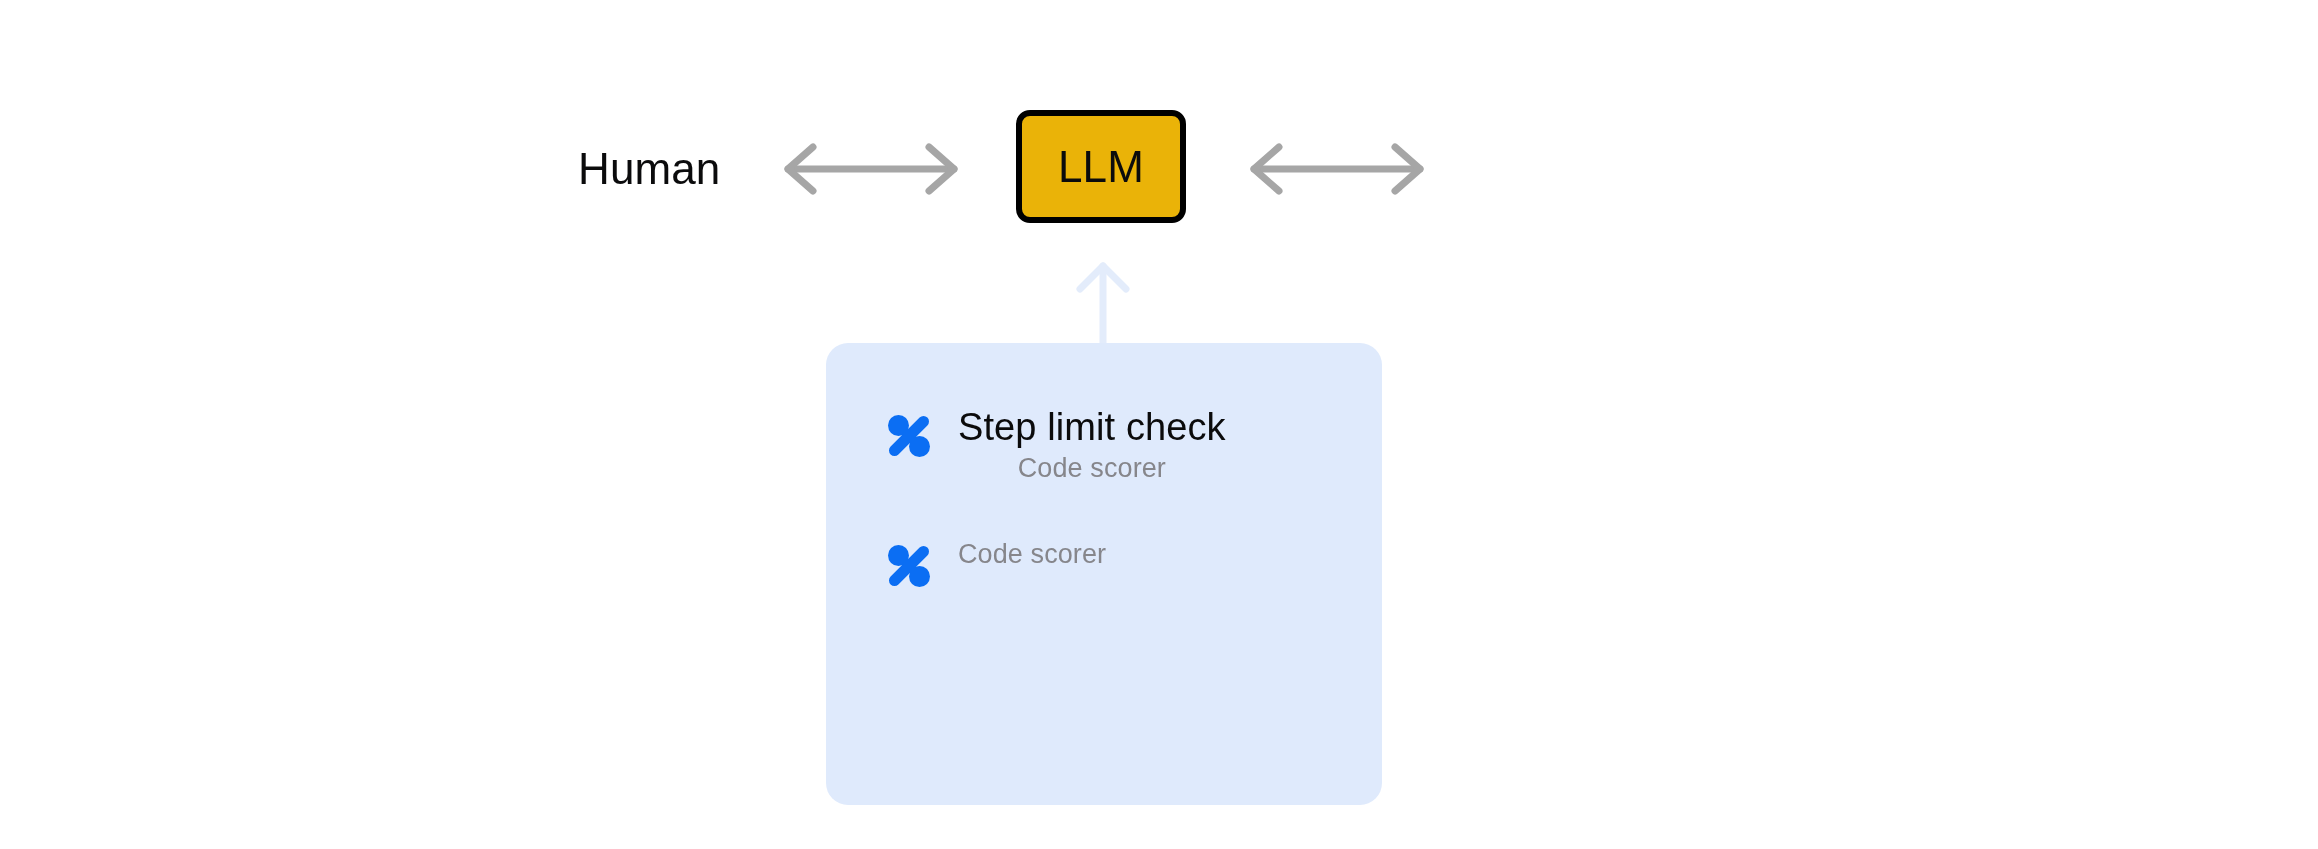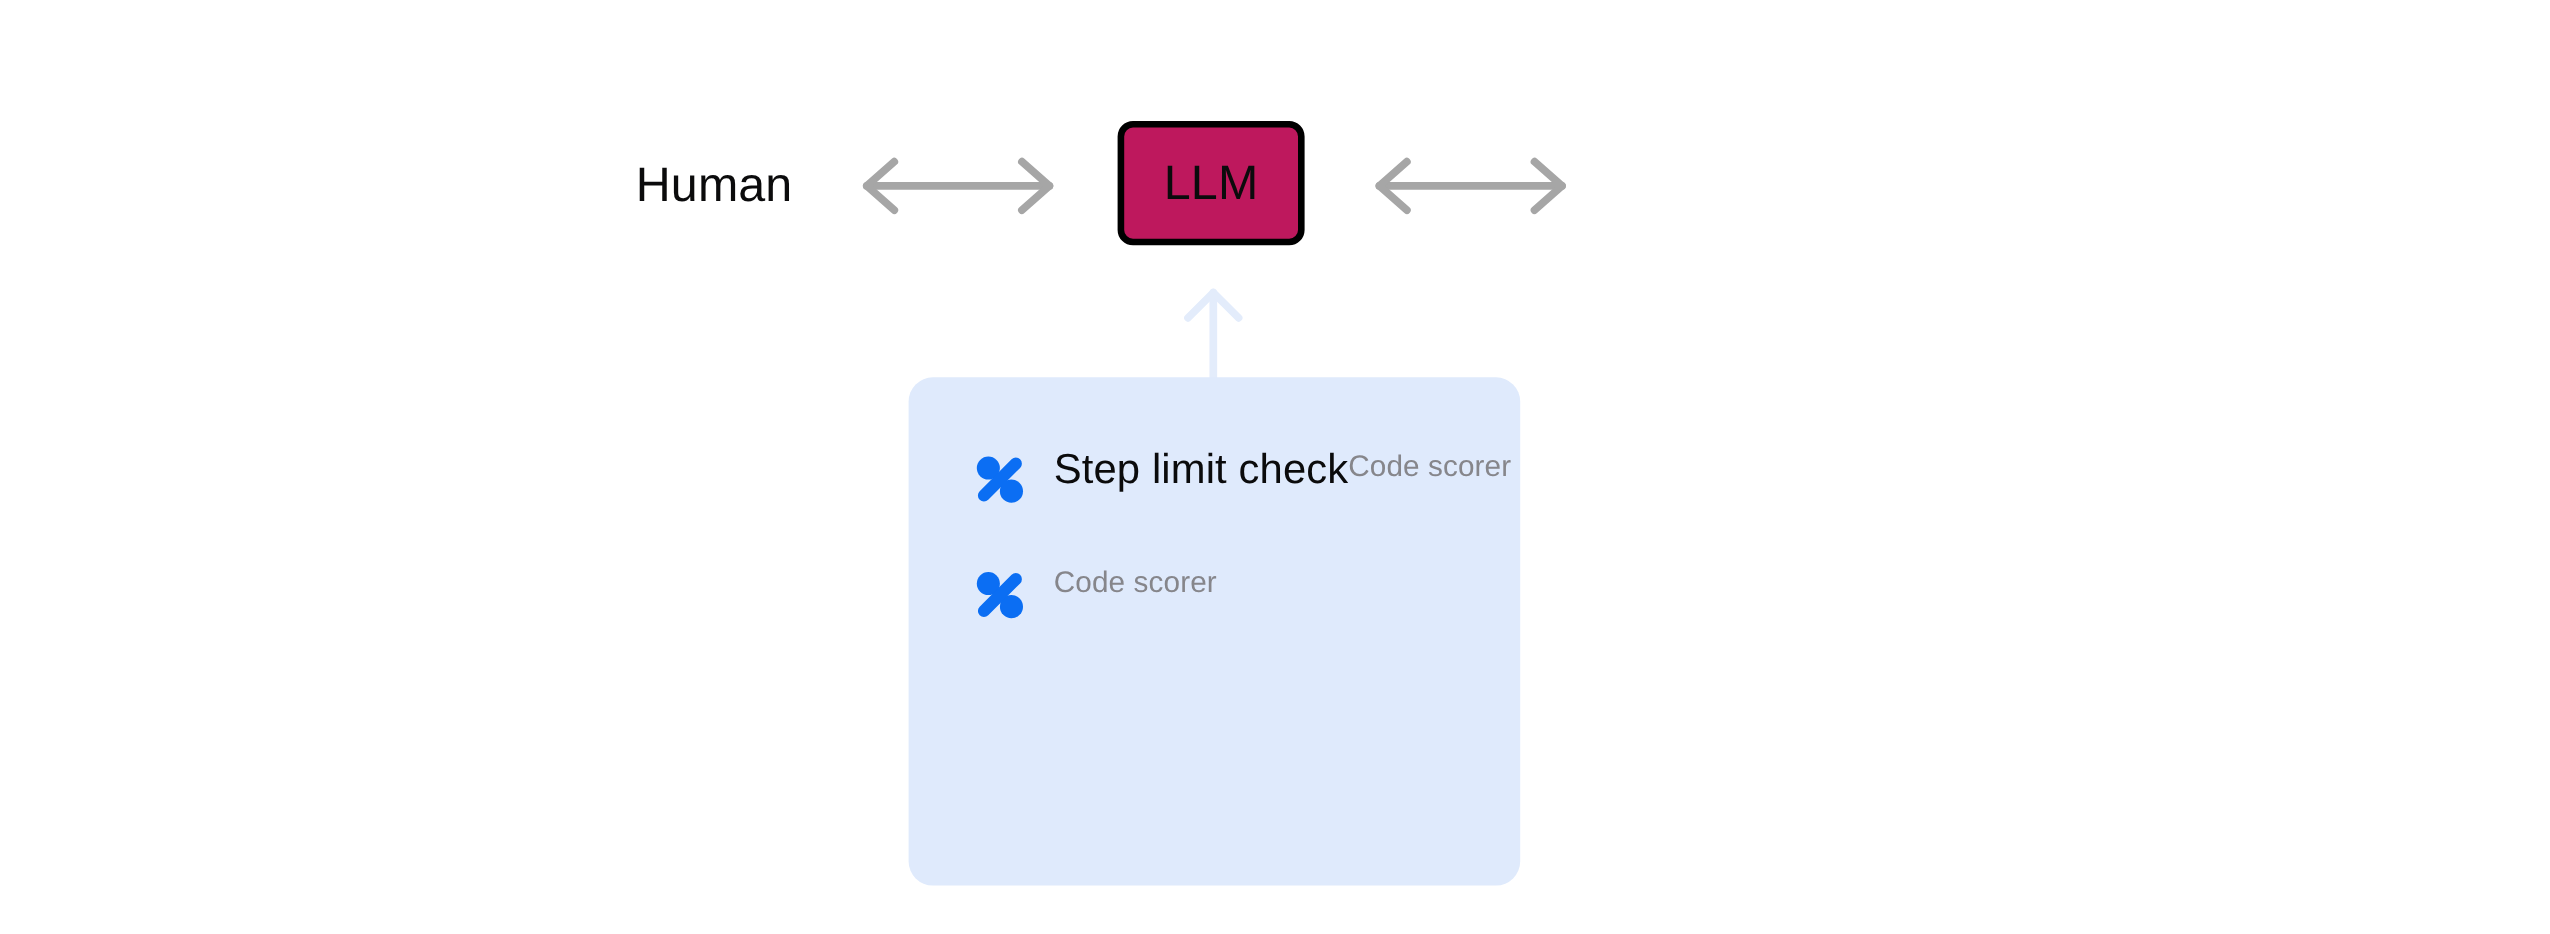--- a/index.html
+++ b/index.html
@@ -36,21 +36,21 @@
 
   .llm-box {
     position: absolute;
     left: 1016px;
     top: 110px;
     width: 170px;
     height: 113px;
     box-sizing: border-box;
     border: 6px solid #000000;
     border-radius: 14px;
-    background: #be185d;
+    background: #eab308;
     display: flex;
     align-items: center;
     justify-content: center;
   }
   .llm-box-text {
     font-size: 44px;
     line-height: 1;
     color: #0b0b0c;
     letter-spacing: 0.2px;
   }
@@ -94,21 +94,21 @@
     padding-left: 59px;
   }
   .scorer-icon {
     flex: 0 0 auto;
     width: 48px;
     height: 48px;
     margin-top: 7px;
   }
   .scorer-texts {
     display: flex;
-    flex-direction: row;
+    flex-direction: column;
   }
   .scorer-title {
     font-size: 38px;
     line-height: 44px;
     color: #0b0b0c;
     white-space: nowrap;
     letter-spacing: 0.1px;
   }
   .scorer-sub {
     font-size: 27px;

